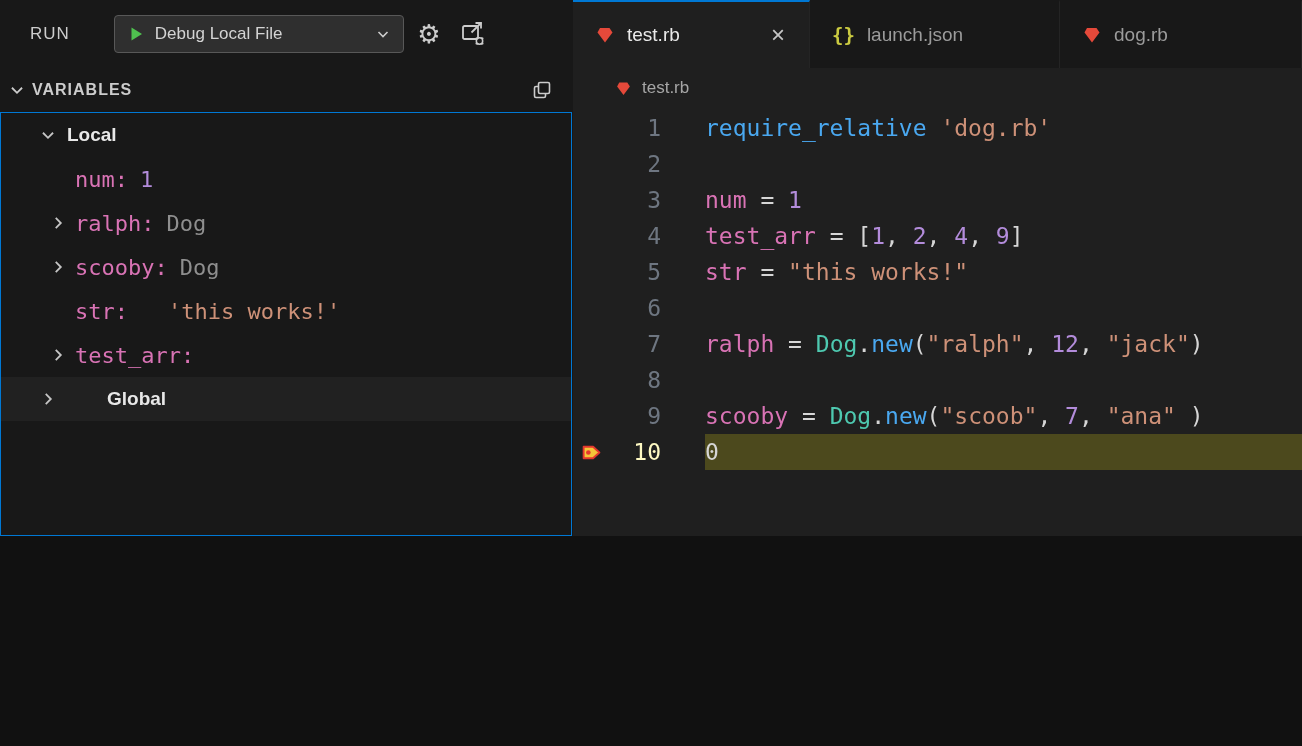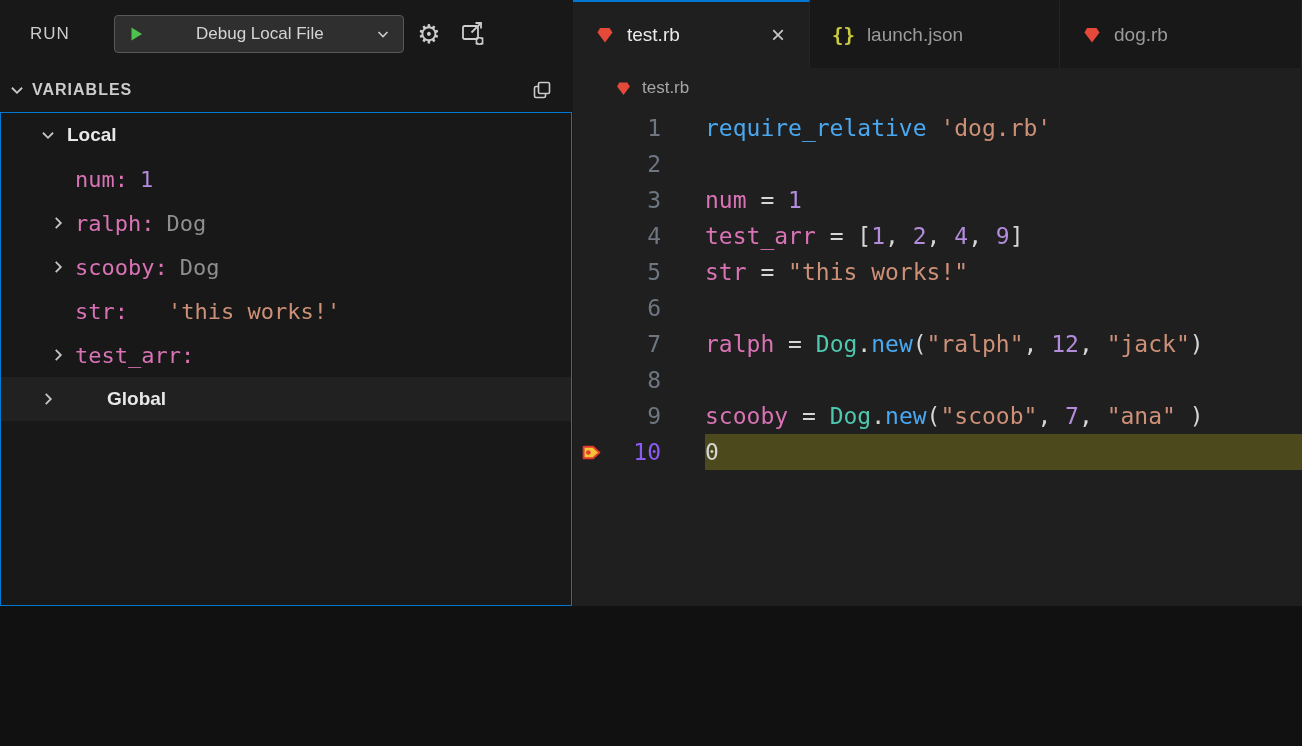--- a/index.html
+++ b/index.html
@@ -1,31 +1,31 @@
 <!DOCTYPE html>
 <html style="--accent: #0078d4; --editor-bg: #1f1f1f; --side-bg: #181818; --current-line-bg: #4c491d; --tok-kw: #4aa8f0; --tok-var: #d973b5; --tok-num: #b38cdb; --tok-str: #ce9178; --tok-cls: #4ec9b0; --tok-plain: #d6d6d6; --type-gray: #8f8f8f; --line-num: #6e7681; --ruby-red: #e5493a; --json-yellow: #cbcb41; --play-green: #4fc14f;"><head>
 <meta charset="utf-8">
 <style>
   * { margin:0; padding:0; box-sizing:border-box; }
   html,body { background:#111; }
   .app {
-    position:relative; width:1302px; height:606px; overflow:hidden;
+    position:relative; width:1302px; height:536px; overflow:hidden;
     display:flex; font-family:"Liberation Sans", sans-serif;
     background:var(--editor-bg, #1f1f1f); color:#cccccc;
   }
   
   .sidebar { width:573px; flex:none; background:var(--side-bg,#181818); position:relative; }
   .side-toolbar { height:68px; display:flex; align-items:center; padding:0 12px 0 30px; }
   .run-title { font-size:17px; letter-spacing:1px; color:#cccccc; margin-right:44px; }
   .config-dropdown {
     width:290px; height:38px; background:#2f2f2f; border:1px solid #585858;
     border-radius:4px; display:flex; align-items:center; padding:0 12px; gap:10px;
     font-size:17px; color:#d4d4d4; cursor:pointer;
   }
-  .config-label { flex:1; white-space:nowrap; overflow:hidden;text-align:center; }
+  .config-label { flex:1; white-space:nowrap; overflow:hidden; }
   .icon { display:inline-flex; align-items:center; justify-content:center; }
   .icon-btn {
     width:38px; height:38px; display:flex; align-items:center; justify-content:center;
     color:#cccccc; font-size:26px; cursor:pointer; border-radius:5px; margin-left:6px;
   }
   .icon-btn.sm { width:30px; height:30px; margin-left:auto; }
   .section-header { height:44px; display:flex; align-items:center; padding:0 16px 0 8px; gap:6px; }
   .section-title { font-weight:700; font-size:16px; letter-spacing:1px; color:#cccccc; }
   .tree-panel {
     position:absolute; top:112px; left:0; right:1px; bottom:0;
@@ -54,21 +54,21 @@
   .tab.active { background:var(--editor-bg,#1f1f1f); color:#eaeaea; border-top:2px solid var(--accent,#0078d4); }
   .tab-close { margin-left:auto; font-size:24px; line-height:1; color:#c5c5c5; cursor:pointer; padding:0 2px; }
   .json-icon { color:var(--json-yellow,#cbcb41); font-family:"DejaVu Sans Mono",monospace; font-weight:700; font-size:19px; }
   .breadcrumb { height:40px; flex:none; display:flex; align-items:center; gap:10px; padding-left:42px; color:#a6a6a6; font-size:17px; cursor:pointer; }
   .code-area { flex:1; overflow:hidden; font-family:"DejaVu Sans Mono", monospace; font-size:23px; padding-top:2px; }
   .code-line { height:36px; display:flex; align-items:center; }
   .bp-gutter { width:36px; height:36px; flex:none; display:flex; align-items:center; justify-content:center; cursor:pointer; }
   .line-number { width:52px; flex:none; text-align:right; color:var(--line-num,#6e7681); }
   .line-content { margin-left:44px; flex:1; height:36px; line-height:36px; white-space:pre; color:var(--tok-plain,#d6d6d6); }
   .code-line.current .line-content { background:var(--current-line-bg,#4c491d); }
-  .code-line.current .line-number { color:#8b5cf6; }
+  .code-line.current .line-number { color:#fef9c3; }
   .tok-kw    { color:var(--tok-kw,#4aa8f0); }
   .tok-var   { color:var(--tok-var,#d973b5); }
   .tok-num   { color:var(--tok-num,#b38cdb); }
   .tok-str   { color:var(--tok-str,#ce9178); }
   .tok-cls   { color:var(--tok-cls,#4ec9b0); }
   .tok-plain { color:var(--tok-plain,#d6d6d6); }
 </style>
 </head>
 <body>
 

